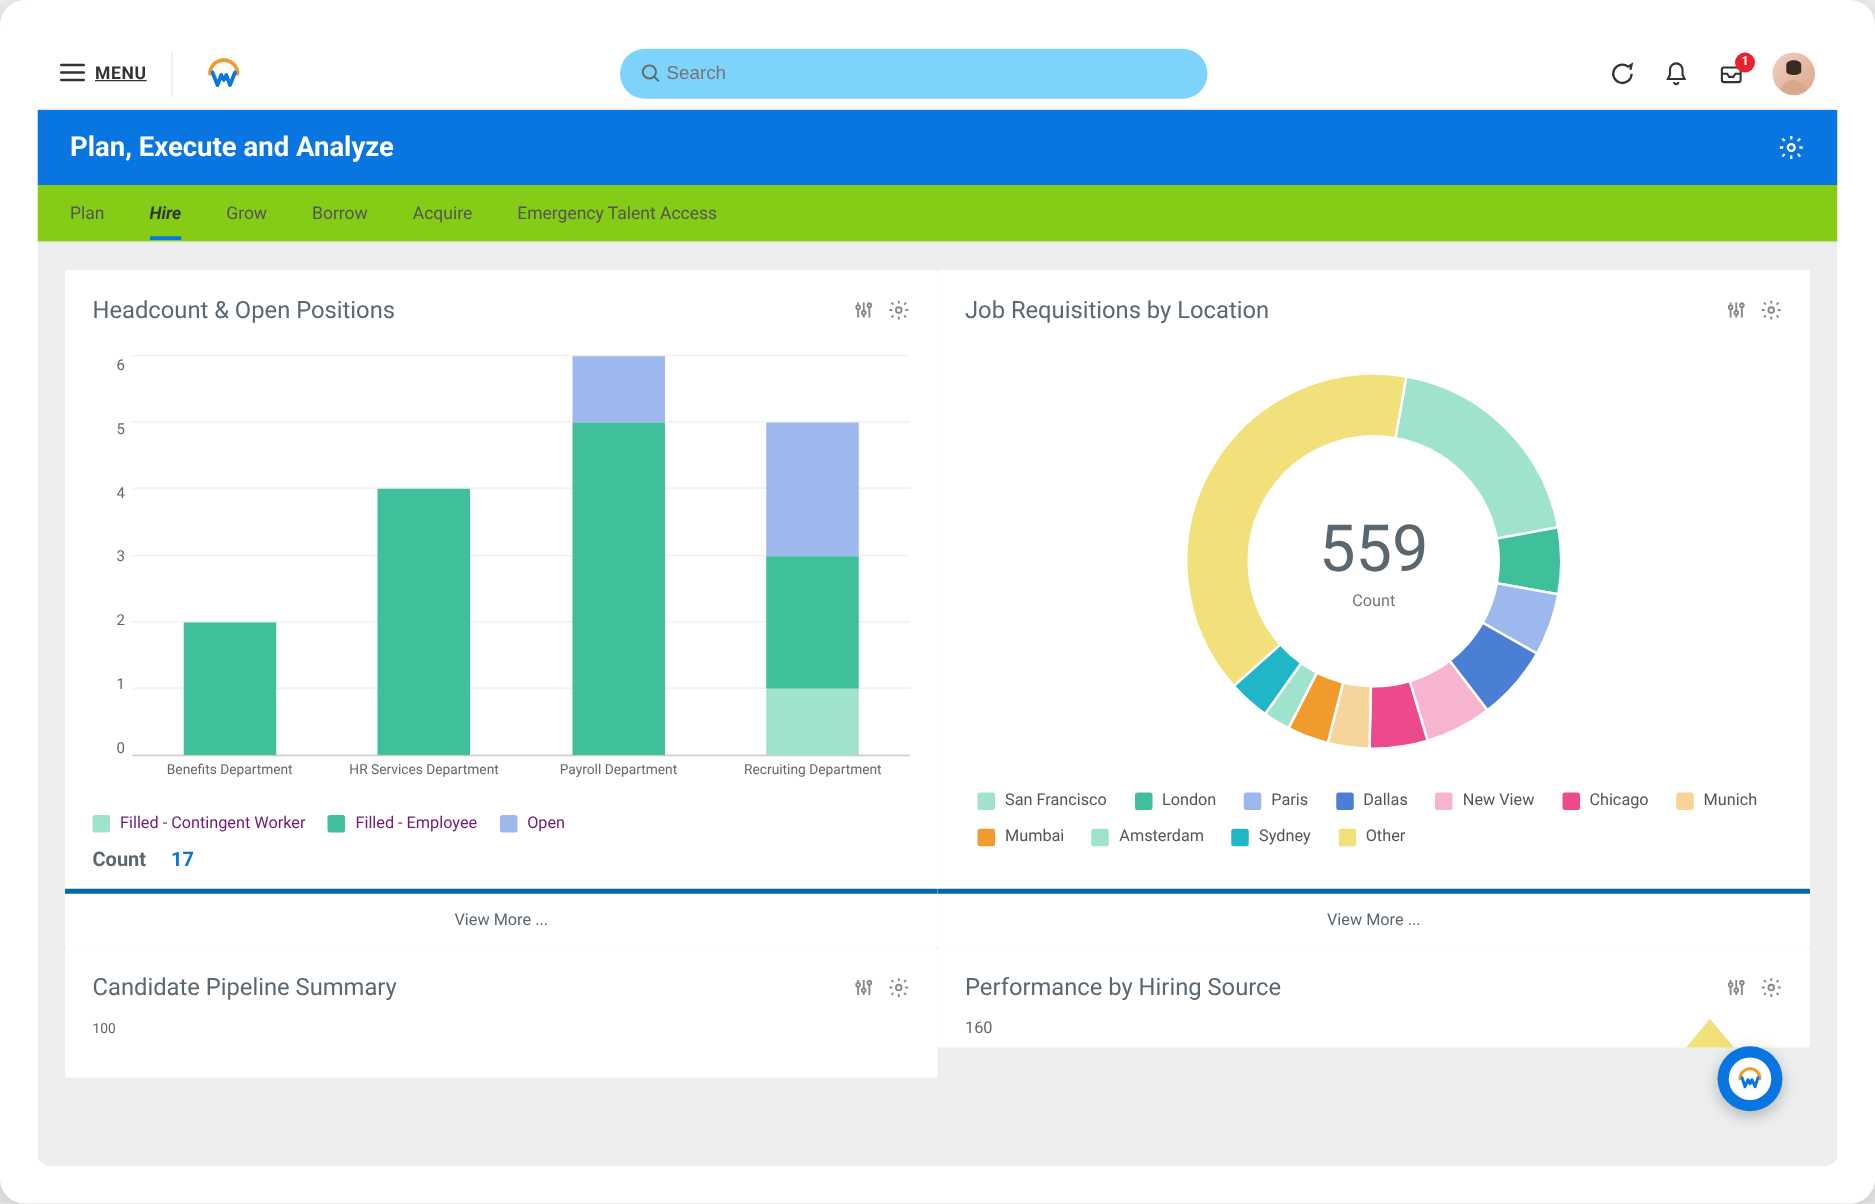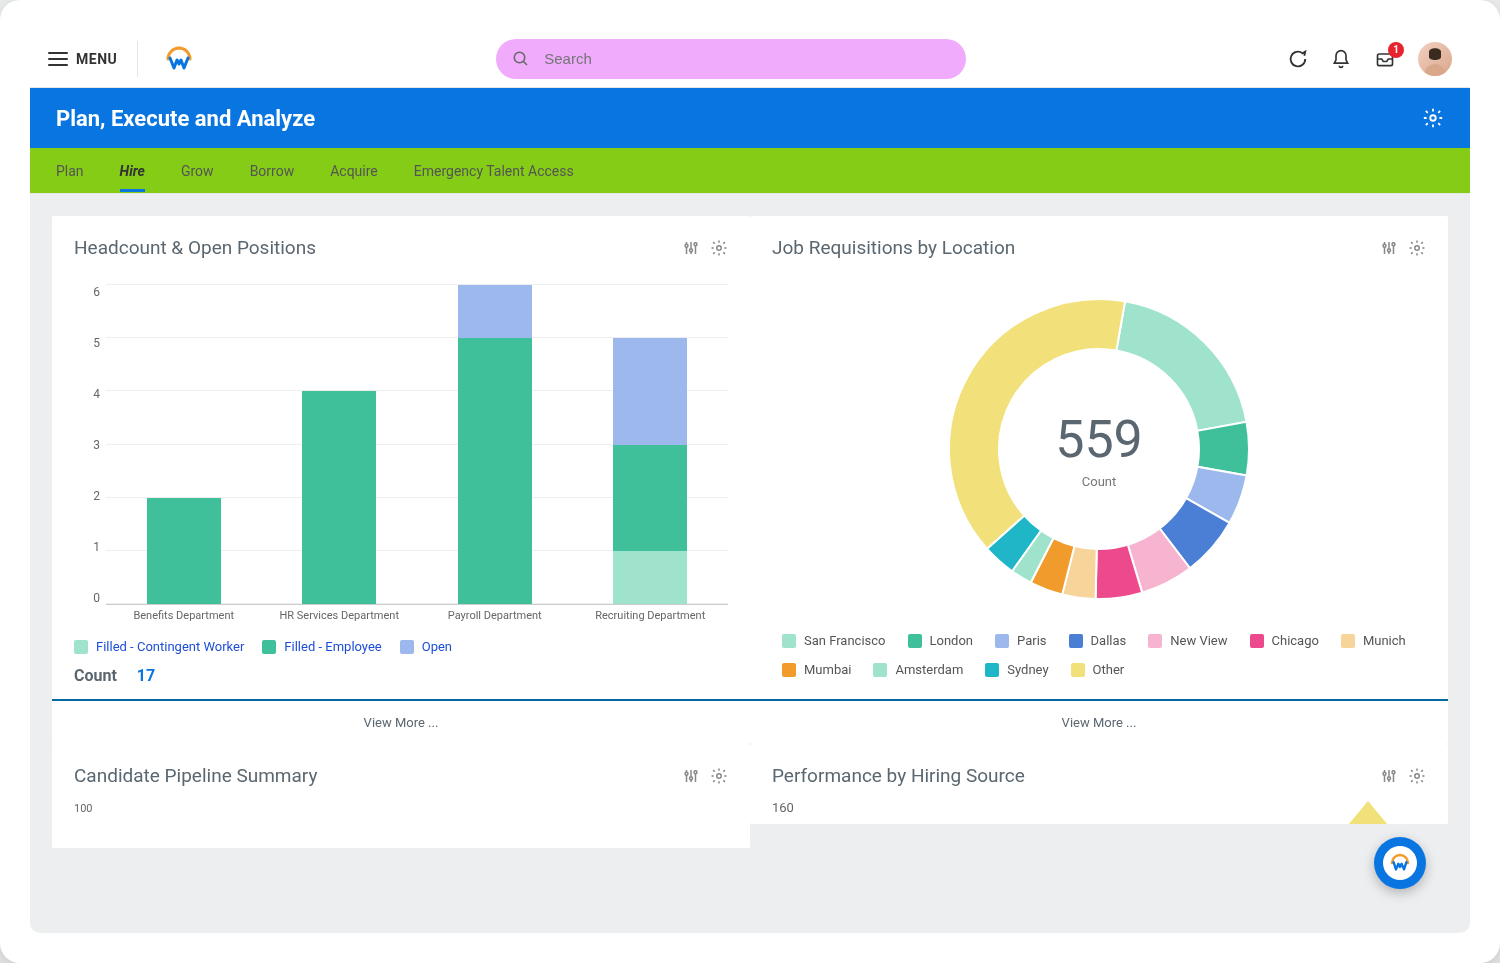--- a/index.html
+++ b/index.html
@@ -2,27 +2,27 @@
 <html><head>
 <meta charset="utf-8">
 <style>
 * { box-sizing: border-box; margin: 0; padding: 0; }
 body { font-family: -apple-system, BlinkMacSystemFont, "Segoe UI", Roboto, sans-serif; background: #f5f6f8; color: #333; }
 .app-frame { width: 1500px; height: 963px; margin: 0 auto; background: #fff; position: relative; overflow: hidden; border-radius: 20px; box-shadow: 0 8px 40px rgba(0,0,0,0.3); }
 .inner { position: absolute; inset: 30px; background: #fff; border-radius: 10px; overflow: hidden; display: flex; flex-direction: column; }
 
 
 .topbar { display: flex; align-items: center; height: 58px; padding: 0 18px; border-bottom: 1px solid #e6e6e6; gap: 14px; }
-.menu-btn { display: flex; align-items: center; gap: 8px; font-weight: 700; font-size: 14px; letter-spacing: 0.5px; cursor: pointer; color: #333; }
+.menu-btn { display: flex; align-items: flex-start; gap: 8px; font-weight: 700; font-size: 14px; letter-spacing: 0.5px; cursor: pointer; color: #333; text-decoration: underline; }
 .hamburger { width: 20px; height: 14px; display: flex; flex-direction: column; justify-content: space-between; }
 .hamburger span { height: 2px; background: #333; border-radius: 1px; }
 .logo { margin-left: 6px; margin-right: 8px; }
 .divider-v { width: 1px; height: 36px; background: #e6e6e6; margin: 0 6px; }
 .search-wrap { flex: 0 0 auto; margin-left: 280px; }
-.search { display: flex; align-items: center; width: 470px; height: 40px; background: #f0abfc; border-radius: 20px; padding: 0 16px; gap: 14px; justify-content: space-between; }
+.search { display: flex; align-items: center; width: 470px; height: 40px; background: #7dd3fc; border-radius: 20px; padding: 0 16px; gap: 3px; justify-content: space-between; }
 .search input { flex: 1; border: none; background: transparent; outline: none; font-size: 15px; color: #555; }
 .spacer { flex: 1; }
 .top-icons { display: flex; align-items: center; gap: 22px; }
 .icon-btn { width: 22px; height: 22px; display: flex; align-items: center; justify-content: center; cursor: pointer; color: #333; position: relative; }
 .badge { position: absolute; top: -6px; right: -8px; background: #e6232e; color: #fff; font-size: 10px; font-weight: 700; border-radius: 50%; width: 16px; height: 16px; display: flex; align-items: center; justify-content: center; }
 .avatar { width: 34px; height: 34px; border-radius: 50%; background: linear-gradient(135deg,#f2d0c2,#d9a78a); overflow: hidden; display:flex; align-items:center; justify-content:center; }
 
 
 .page-header { background: #0875e1; color: #fff; height: 60px; display: flex; align-items: center; padding: 0 26px; justify-content: space-between; }
 .page-title { font-size: 22px; font-weight: 700; }
@@ -35,33 +35,33 @@
 .tab.active::after { content:""; position:absolute; left:0; right:0; bottom:-1px; height:3px; background:#0875e1; }
 
 
 .content { flex:1; overflow:auto; background:#eceef0; padding: 22px; }
 .grid { display:grid; grid-template-columns: 1fr 1fr; }
 .card { background:#fff; border-radius:2px; display:flex; flex-direction:column; }
 .card-hd { display:flex; align-items:center; justify-content:space-between; padding: 20px 22px 10px 22px; }
 .card-title { font-size: 19px; color:#5b6770; }
 .card-icons { display:flex; gap:10px; color:#888; }
 .card-body { padding: 10px 22px 14px 22px; flex:1; }
-.card-footer { text-align:center; padding: 14px 0; font-size:13px; color:#5b6770; border-top:2px solid #0369a1; cursor:pointer; }
+.card-footer { text-align:center; padding: 14px 0; font-size:13px; color:#5b6770; border-top:4px solid #0369a1; cursor:pointer; }
 
 
 .bar-chart { position:relative; height: 350px; margin-top: 6px; }
 .y-axis { position:absolute; left:0; top:0; bottom:30px; width:26px; display:flex; flex-direction:column; justify-content:space-between; align-items:flex-end; font-size:12px; color:#666; }
 .plot { position:absolute; left:32px; right:0; top:0; bottom:30px; border-bottom:1px solid #ccc; }
 .gridline { position:absolute; left:0; right:0; height:1px; background:#eee; }
 .bars { position:absolute; left:0; right:0; bottom:0; top:0; display:flex; justify-content:space-around; align-items:flex-end; }
 .bar-group { width: 74px; display:flex; flex-direction:column; justify-content:flex-end; height:100%; }
 .seg { width:100%; }
 .x-labels { position:absolute; left:32px; right:0; bottom:0; height:26px; display:flex; justify-content:space-around; font-size:11px; color:#666; }
 .x-labels span { width:120px; text-align:center; }
-.legend { display:flex; flex-wrap:wrap; gap:18px; margin-top:4px; font-size:13px; color:#1d4ed8; }
+.legend { display:flex; flex-wrap:wrap; gap:18px; margin-top:16px; font-size:13px; color:#701a75; }
 .legend-item { display:flex; align-items:center; gap:8px; }
 .swatch { width:14px; height:14px; border-radius:2px; }
 .count-row { margin-top:12px; font-size:16px; color:#5b6770;font-weight:bold; }
 .count-row .n { color:#0875e1; margin-left:16px; }
 
 
 .donut-wrap { display:flex; align-items:center; justify-content:center; padding: 10px 0; }
 .donut { position:relative; width:320px; height:320px; }
 .donut-center { position:absolute; inset:0; display:flex; flex-direction:column; align-items:center; justify-content:center; }
 .donut-value { font-size:52px; font-weight:400; color:#5b6770; }

